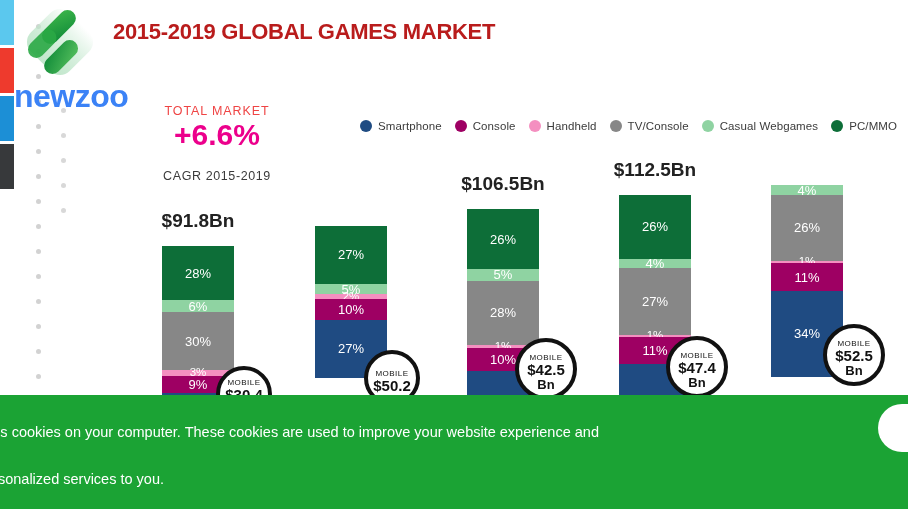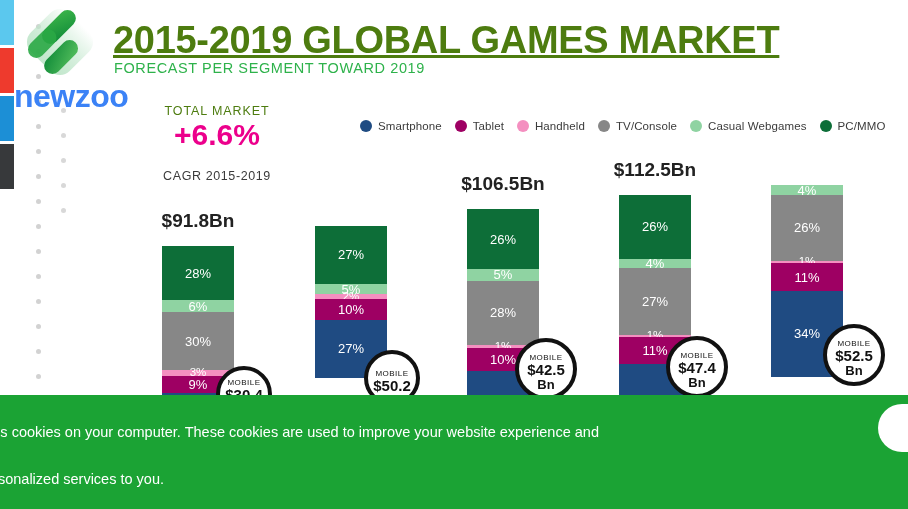--- a/index.html
+++ b/index.html
@@ -28,31 +28,31 @@
 
   
   .logo-wrap { position: absolute; left: 14px; top: 4px; width: 100px; height: 100px; }
   .logo-mark { position:absolute; left: 8px; top: 0; width: 76px; height: 76px; }
   .logo-text { position: absolute; left: 0px; top: 74px;
     font-size: 32px; font-weight: 700; color: #3b82f6; letter-spacing: -0.5px; }
 
   
   .title {
     position: absolute; left: 113px; top: 19px;
-    font-size: 38px; font-weight: 700; color: #4d7c0f;
-    letter-spacing: -0.3px; white-space: nowrap; text-decoration: underline;
+    font-size: 22px; font-weight: 700; color: #b91c1c;
+    letter-spacing: -0.3px; white-space: nowrap;
   }
   .subtitle {
     position: absolute; left: 114px; top: 60px;
     font-size: 14.5px; color: #2eb24b; letter-spacing: 0.6px; white-space: nowrap;
   }
 
   
   .tm { position: absolute; left: 152px; top: 104px; width: 130px; text-align: center; }
-  .tm-label { font-size: 12.5px; color: #4d7c0f; letter-spacing: 0.9px; }
+  .tm-label { font-size: 12.5px; color: #ef4444; letter-spacing: 0.9px; }
   .tm-value { font-size: 30px; font-weight: 700; color: #ec008c; line-height: 1.05; margin-top: 1px; }
   .tm-sub { font-size: 12.5px; color: #3b3b3b; letter-spacing: 0.6px; margin-top: 18px; }
 
   
   .legend {
     position: absolute; left: 360px; top: 120px;
     display: flex; align-items: center; gap: 13px; white-space: nowrap;
   }
   .lg-item { display: flex; align-items: center; gap: 6px; }
   .lg-dot { width: 12px; height: 12px; border-radius: 50%; display: block; }
@@ -150,36 +150,35 @@
         <rect x="14" y="14" width="72" height="72" rx="18" fill="url(#g3)"></rect>
         <rect x="24" y="10" width="22" height="54" rx="11" fill="url(#g1)"></rect>
         <rect x="54" y="36" width="22" height="54" rx="11" fill="url(#g2)"></rect>
         <rect x="24" y="46" width="22" height="44" rx="11" fill="#2aa945" opacity="0.9"></rect>
       </g>
     </svg>
     <div class="logo-text">newzoo</div>
   </div>
 
   <div class="title">2015-2019 GLOBAL GAMES MARKET</div>
-  <div class="subtitle">FORECAST PER SEGMENT TOWARD 2019</div>
 
   <div class="tm">
     <div class="tm-label">TOTAL MARKET</div>
     <div class="tm-value">+6.6%</div>
     <div class="tm-sub">CAGR 2015-2019</div>
   </div>
 
   <div class="legend" id="legend">
       <div class="lg-item">
         <span class="lg-dot" style="background: rgb(31, 75, 130);"></span>
         <span class="lg-label">Smartphone</span>
       </div>
       <div class="lg-item">
         <span class="lg-dot" style="background: rgb(158, 0, 99);"></span>
-        <span class="lg-label">Tablet</span>
+        <span class="lg-label">Console</span>
       </div>
       <div class="lg-item">
         <span class="lg-dot" style="background: rgb(244, 143, 192);"></span>
         <span class="lg-label">Handheld</span>
       </div>
       <div class="lg-item">
         <span class="lg-dot" style="background: rgb(135, 135, 135);"></span>
         <span class="lg-label">TV/Console</span>
       </div>
       <div class="lg-item">

